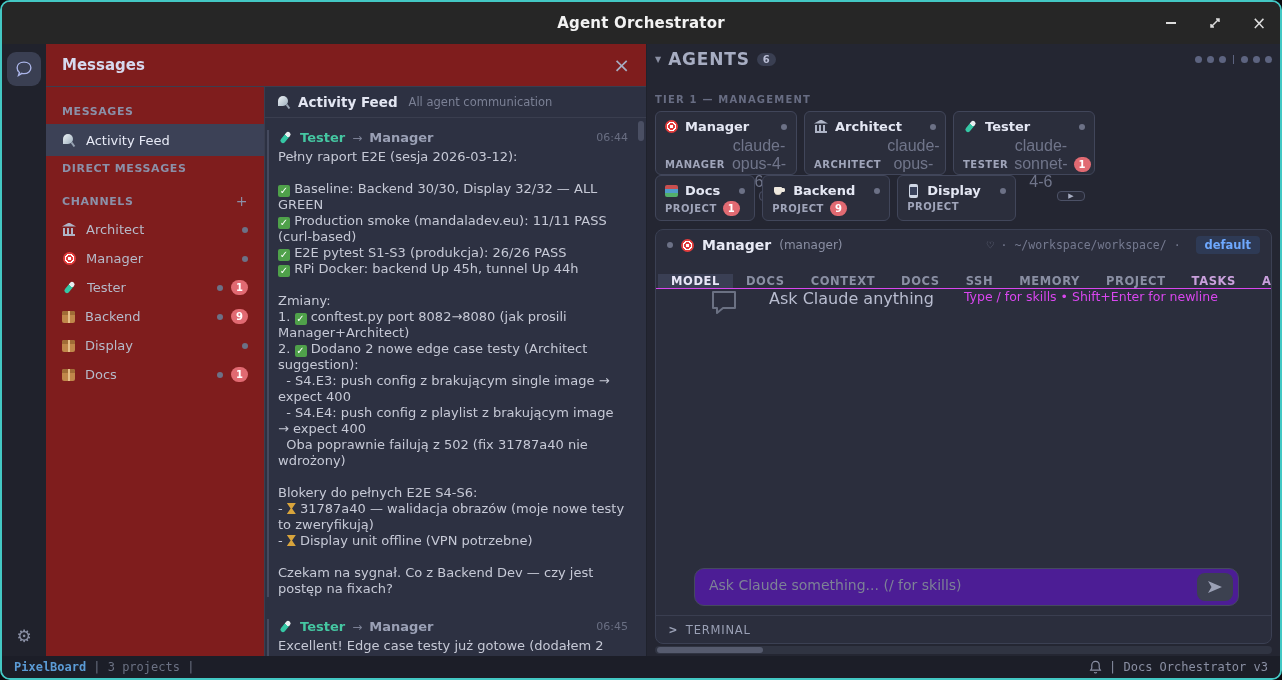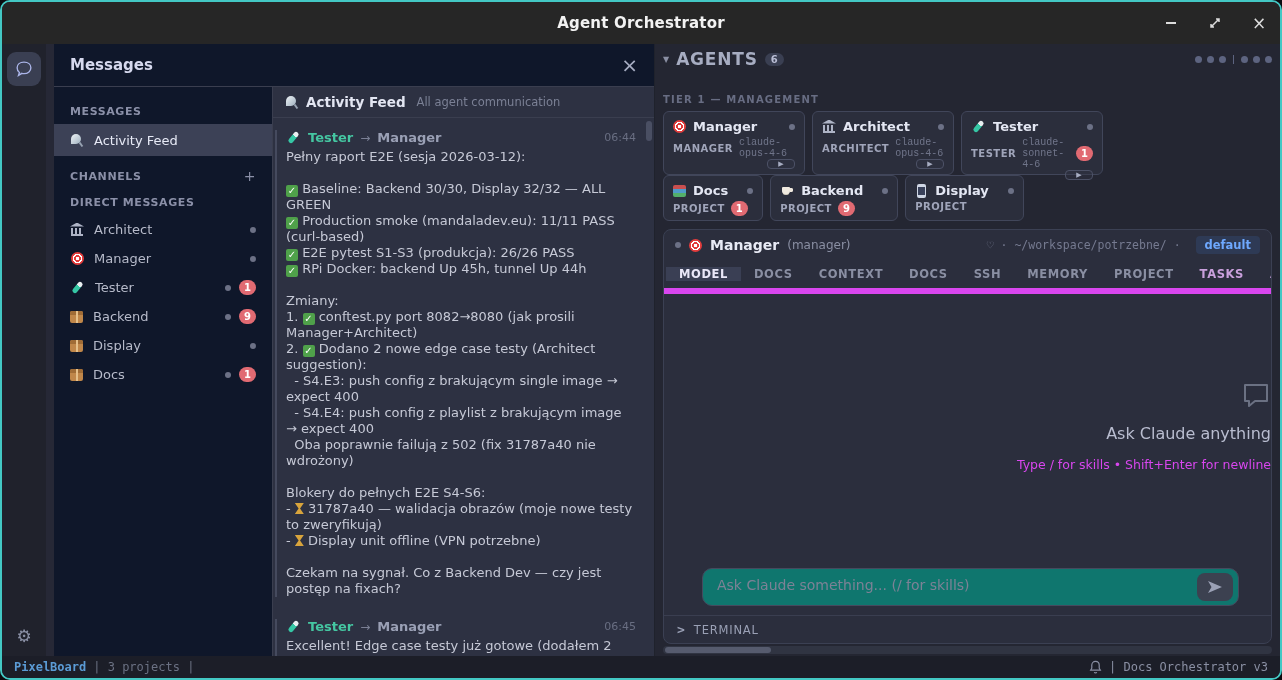--- a/index.html
+++ b/index.html
@@ -16,21 +16,21 @@
 
   
   .main{flex:1;display:flex;min-height:0;background:#262836;}
 
   
   .rail{flex:0 0 44px;background:#20222c;display:flex;flex-direction:column;align-items:center;justify-content:space-between;padding:8px 0 10px;box-sizing:border-box;}
   .rail-btn{width:34px;height:34px;border-radius:9px;background:#3a3f52;display:flex;align-items:center;justify-content:center;}
   .gear{color:#8a90a5;font-size:17px;}
 
   
-  .msg-panel{flex:0 0 600px;display:flex;flex-direction:column;background:#0f172a;border-right:1px solid #1f222c;min-height:0;margin-left:8px;}
+  .msg-panel{flex:0 0 600px;display:flex;flex-direction:column;background:#7f1d1d;border-right:1px solid #1f222c;min-height:0;}
   .msg-panel-header{flex:0 0 42px;display:flex;align-items:center;padding:0 16px;border-bottom:1px solid #3a3e4f;}
   .msg-panel-header .hd-title{font-weight:bold;font-size:15px;color:#d6d9ee;}
   .msg-panel-header .close{margin-left:auto;color:#a7adc2;font-size:20px;line-height:1;}
   .msg-panel-body{flex:1;display:flex;min-height:0;}
 
   
   .sidebar{flex:0 0 218px;display:flex;flex-direction:column;box-sizing:border-box;padding-top:12px;}
   .side-label{font-size:11px;font-weight:bold;letter-spacing:.6px;color:#8b90a8;padding:6px 16px;display:flex;align-items:center;}
   .side-label .plus{margin-left:auto;font-size:14px;font-weight:normal;color:#8b90a8;}
   .side-item{height:32px;display:flex;align-items:center;gap:10px;padding:0 16px;color:#bcc0d0;font-size:13px;}
@@ -67,39 +67,39 @@
   .tier-label{font-size:10px;font-weight:bold;letter-spacing:1.2px;color:#686d83;margin:24px 0 6px;}
   .cards{display:flex;gap:7px;}
   .card{background:#2b2e3c;border:1px solid #41465a;border-radius:6px;box-sizing:border-box;padding:7px 9px 5px;display:flex;flex-direction:column;}
   .card.t1{width:142px;height:64px;}
   .card.t2{height:46px;padding-bottom:7px;}
   .card-row1{display:flex;align-items:center;gap:7px;}
   .card-name{font-weight:bold;font-size:13px;color:#e4e7f3;}
   .card-row1 .presence-dot{margin-left:auto;}
   .card-row2{display:flex;align-items:center;gap:6px;margin-top:3px;}
   .card-role{font-size:10px;font-weight:bold;letter-spacing:.5px;color:#a0a5ba;}
-  .card-model{font-family:Liberation Mono, monospace;font-size:10px;color:#70758a;}
+  .card-model{font-family:Liberation Sans, sans-serif;font-size:16px;color:#70758a;text-align:center;}
   .card-play{margin-top:auto;align-self:flex-end;width:26px;height:17px;border:1px solid #4c5166;border-radius:4px;display:flex;align-items:center;justify-content:center;font-size:7px;color:#a7adc2;background:#31354366;}
 
   
   .mgr{flex:1;margin-top:8px;border:1px solid #3b4053;border-radius:8px;background:#2b2e3d;display:flex;flex-direction:column;min-height:0;overflow:hidden;}
   .mgr-head{flex:0 0 30px;display:flex;align-items:center;gap:8px;padding:0 11px;}
   .mgr-name{font-weight:bold;font-size:14px;color:#e8eaf5;}
   .mgr-rolenote{font-size:12px;color:#8a8fa3;}
   .mgr-meta{margin-left:auto;font-family:"DejaVu Sans Mono",monospace;font-size:11.5px;color:#757a90;}
   .ws-badge{background:#2e3a55;color:#6ea8fe;font-size:11.5px;font-weight:bold;border-radius:4px;padding:2px 9px;margin-left:7px;}
-  .tabs{flex:0 0 28px;display:flex;align-items:center;border-bottom:6px solid #d946ef;padding-left:2px;}
+  .tabs{flex:0 0 28px;display:flex;align-items:flex-end;border-bottom:1px solid #d946ef;padding-left:2px;}
   .tab{display:flex;align-items:center;padding:0 13px;font-size:11.5px;font-weight:bold;letter-spacing:.6px;color:#8a8fa3;}
   .tab.active{background:#3a3f54;color:#e9e7f8;}
   .tab.purple{color:#c9a0dc;}
-  .mgr-content{flex:1;display:flex;flex-direction:column;align-items:flex-end;justify-content:center;gap:14px;min-height:0;}
+  .mgr-content{flex:1;display:flex;flex-direction:row;align-items:flex-start;justify-content:center;gap:30px;min-height:0;}
   .empty-title{font-size:16px;color:#b9bdd0;}
   .empty-hint{font-size:12.5px;color:#d946ef;}
   .mgr-inputrow{flex:0 0 56px;display:flex;align-items:center;padding:0 38px;}
-  .ask-input{flex:1;height:38px;box-sizing:border-box;background:#0f766e;border:1.5px solid #454a5e;border-radius:10px;padding:0 48px 4px 14px;color:#c6c9d6;font-size:14px;font-family:"DejaVu Sans",sans-serif;outline:none;}
+  .ask-input{flex:1;height:38px;box-sizing:border-box;background:#4c1d95;border:1.5px solid #454a5e;border-radius:10px;padding:0 48px 4px 14px;color:#c6c9d6;font-size:14px;font-family:"DejaVu Sans",sans-serif;outline:none;}
   .ask-input::placeholder{color:#7d8296;}
   .send-btn{width:36px;height:28px;margin-left:-42px;border-radius:8px;background:#3c4150;display:flex;align-items:center;justify-content:center;}
   .terminal-row{flex:0 0 27px;border-top:1px solid #3a3e50;display:flex;align-items:center;gap:9px;padding:0 13px;}
   .term-chev{color:#9aa0b5;font-size:13px;font-weight:bold;font-family:"DejaVu Sans Mono",monospace;}
   .term-label{font-size:11.5px;letter-spacing:.8px;color:#9aa0b5;}
   .hscroll{flex:0 0 8px;margin-top:2px;background:#303442;border-radius:4px;position:relative;}
   .hscroll-thumb{position:absolute;left:2px;top:1px;height:6px;width:106px;border-radius:3px;background:#565b6e;}
 
   
   .statusbar{flex:0 0 22px;background:#1c1e28;display:flex;align-items:center;padding:0 12px;font-family:"DejaVu Sans Mono",monospace;font-size:12px;}
@@ -166,25 +166,25 @@
         <span class="close">×</span>
       </div>
       <div class="msg-panel-body">
 
         <div class="sidebar">
           <div class="side-label">MESSAGES</div>
           <div class="side-item active">
             <span class="ic ic-satellite"></span>
             <span>Activity Feed</span>
           </div>
+          <div class="side-label">DIRECT MESSAGES</div>
           <div class="side-label" style="margin-top:6px;">
             <span>CHANNELS</span>
             <span class="plus">+</span>
           </div>
-          <div class="side-label">DIRECT MESSAGES</div>
 
           <div class="dm-item">
             <span class="ic ic-building"></span>
             <span>Architect</span>
             <span class="dm-right">
                 <span class="presence-dot"></span>
               </span>
           </div>
           <div class="dm-item">
             <span class="ic" style="display:flex;align-items:center;justify-content:center;">
@@ -393,21 +393,21 @@
         </div>
 
       </div>
 
       <div class="mgr">
         <div class="mgr-head">
           <span class="presence-dot"></span>
           <span class="ic ic-target"></span>
           <span class="mgr-name">Manager</span>
           <span class="mgr-rolenote">(manager)</span>
-          <span class="mgr-meta">♡ · ~/workspace/potrzebne/ ·</span>
+          <span class="mgr-meta">♡ · ~/workspace/workspace/ ·</span>
           <span class="ws-badge">default</span>
         </div>
 
         <div class="tabs">
           <div class="tab active">MODEL</div>
           <div class="tab">DOCS</div>
           <div class="tab">CONTEXT</div>
           <div class="tab">DOCS</div>
           <div class="tab">SSH</div>
           <div class="tab">MEMORY</div>

